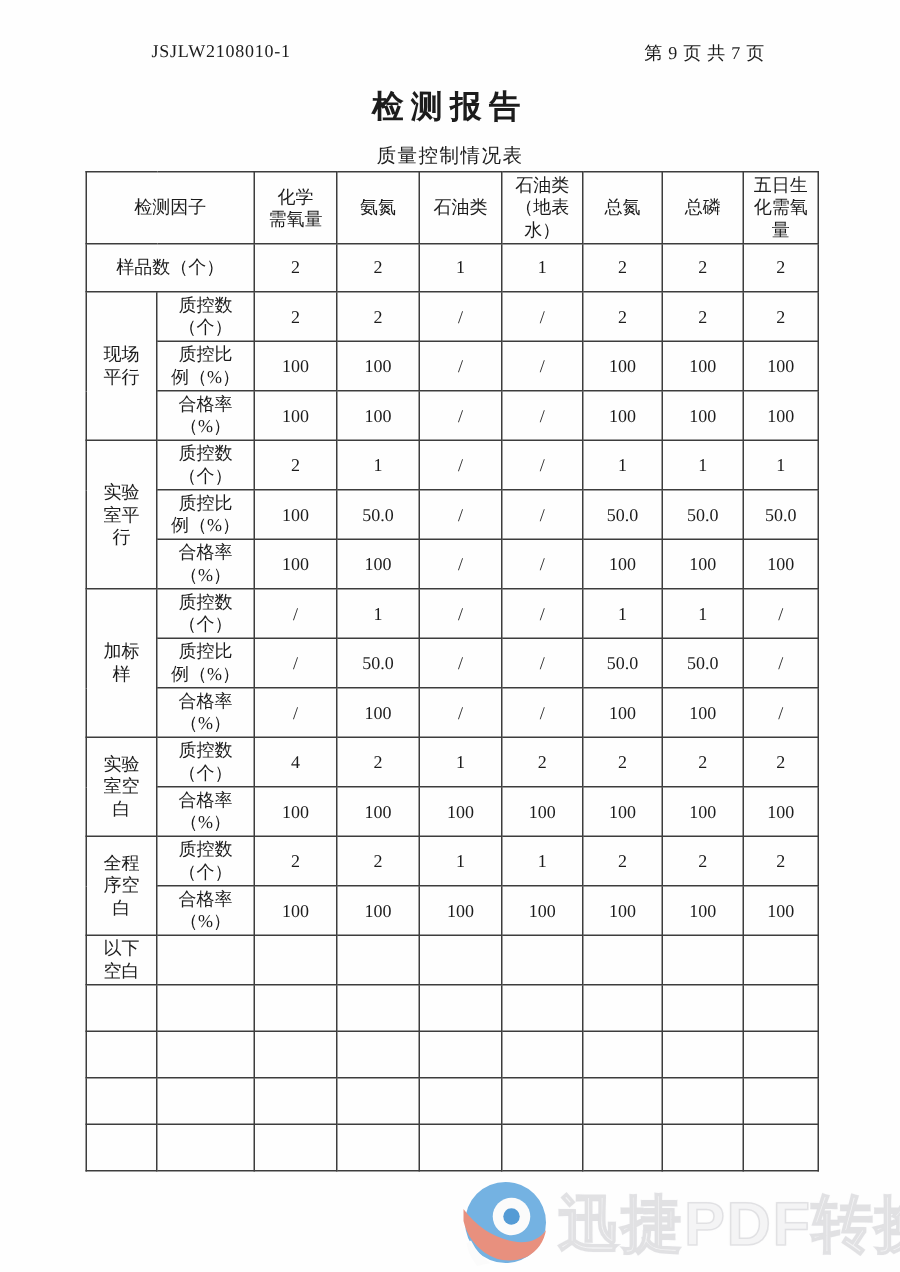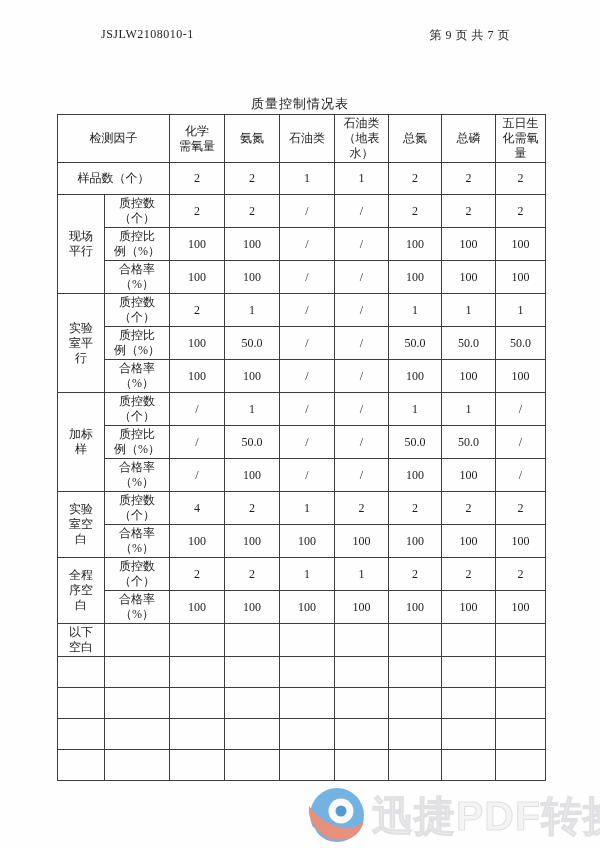--- a/index.html
+++ b/index.html
@@ -58,20 +58,21 @@
 </head>
 <body>
 
 <div class="page">
 
   <div class="doc-header">
     <span>JSJLW2108010-1</span>
     <span>第 9 页 共 7 页</span>
   </div>
 
+  <div class="report-title">检测报告</div>
 
   <div class="table-caption">质量控制情况表</div>
 
   <table id="qc-table">
     <colgroup>
       <col style="width:47px">
         <col style="width:65px">
       <col style="width:55px">
         <col style="width:55px">
         <col style="width:55px">

